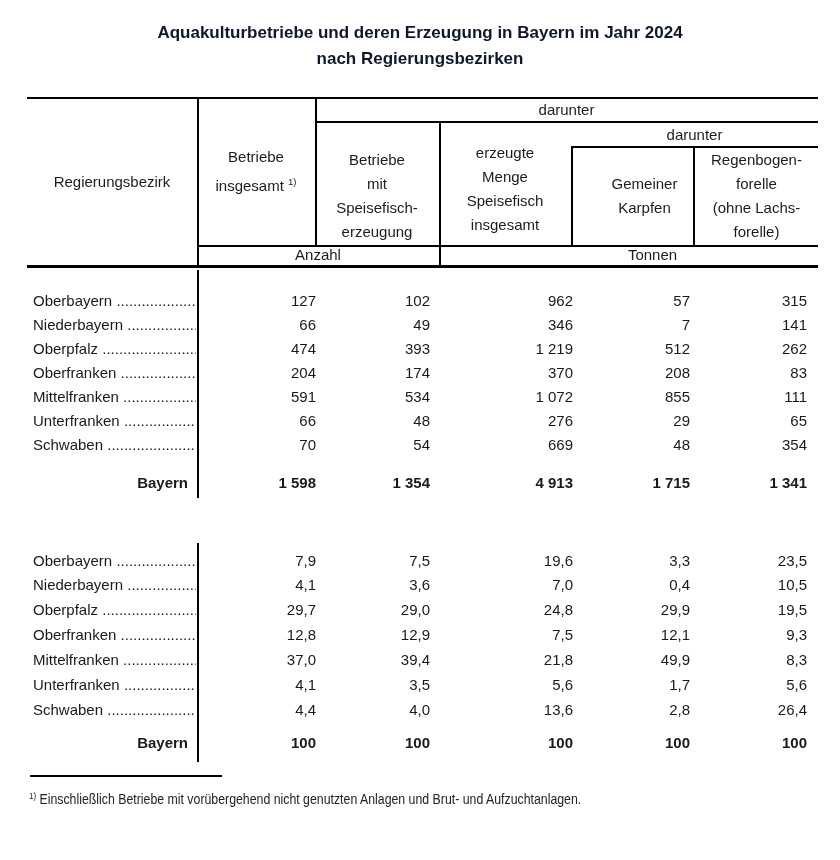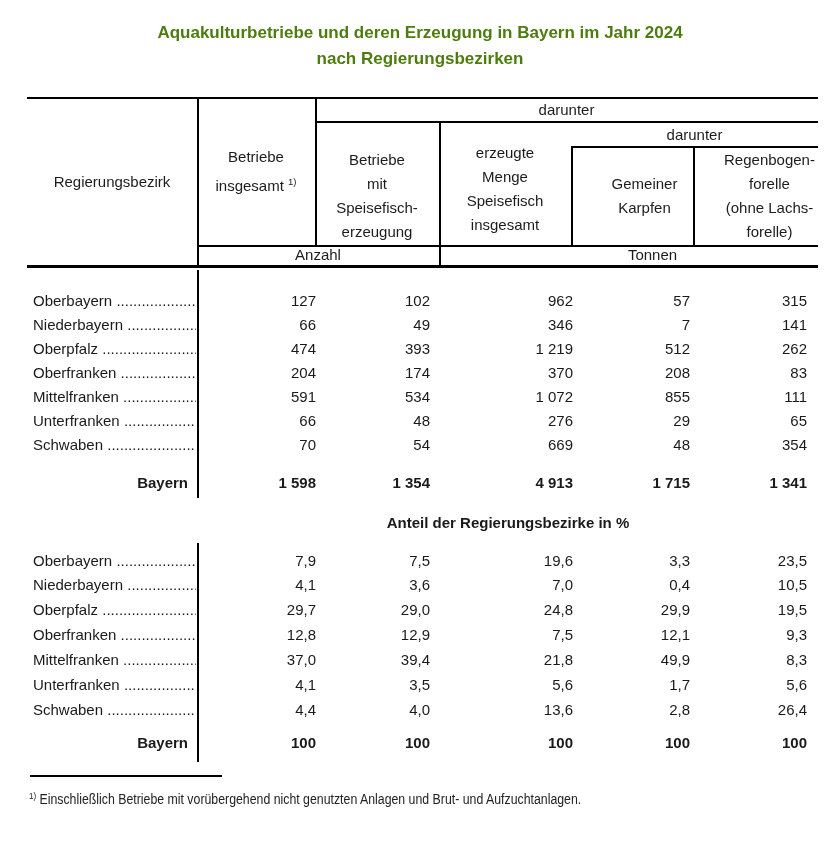--- a/index.html
+++ b/index.html
@@ -1,19 +1,19 @@
 <!DOCTYPE html>
 <html><head>
 <meta charset="utf-8">
 <style>
   html,body{margin:0;padding:0;background:#ffffff;}
   .page{position:relative;width:840px;height:860px;background:#fff;overflow:hidden;
         font-family:"Liberation Sans", sans-serif;color:#1a1a1a;}
   .title{position:absolute;left:0;top:20px;width:840px;text-align:center;
-         font-size:17px;font-weight:bold;line-height:26px;color:#4d7c0f;}
+         font-size:17px;font-weight:bold;line-height:26px;color:#0f172a;}
   
   .hline,.vline{position:absolute;background:#000;}
   
   .hbox{position:absolute;display:flex;flex-direction:column;justify-content:center;
         align-items:center;text-align:center;font-size:15px;line-height:24px;color:#1c1c1c;}
   .hbox.lh25{line-height:25px;}
   sup.fnref{font-size:9.5px;vertical-align:6px;letter-spacing:0;}
   
   .row{position:absolute;left:0;width:840px;height:25px;line-height:25px;font-size:15px;}
   .row .lbl{position:absolute;left:33px;width:163px;height:25px;overflow:hidden;white-space:nowrap;}
@@ -76,21 +76,21 @@
   <div class="hbox" style="left:441px;top:139px;width:128px;height:99px;text-align:center;">
     <div>erzeugte</div>
     <div>Menge</div>
     <div>Speisefisch</div>
     <div>insgesamt</div>
   </div>
   <div class="hbox" style="left:573px;top:146px;width:143px;height:99px;">
     <div>Gemeiner</div>
     <div>Karpfen</div>
   </div>
-  <div class="hbox" style="left:695px;top:146px;width:123px;height:99px;padding-left:13px;">
+  <div class="hbox" style="left:695px;top:146px;width:123px;height:99px;">
     <div>Regenbogen-</div>
     <div>forelle</div>
     <div>(ohne Lachs-</div>
     <div>forelle)</div>
   </div>
   <div class="hbox" style="left:197px;top:245px;width:242px;height:20px;">
     <div>Anzahl</div>
   </div>
   <div class="hbox" style="left:439px;top:245px;width:379px;height:20px;padding-left:24px;">
     <div>Tonnen</div>
@@ -154,21 +154,20 @@
   </div>
   <div class="row total" style="top:470px;">
     <span class="lbl">Bayern</span>
     <span class="v c2">1 598</span>
     <span class="v c3">1 354</span>
     <span class="v c4">4 913</span>
     <span class="v c5">1 715</span>
     <span class="v c6">1 341</span>
   </div>
 
-  <div class="section-title">Anteil der Regierungsbezirke in %</div>
 
   <div class="row" style="top:548px;">
     <span class="lbl"><span>Oberbayern</span><span class="dots"> ..................................................</span></span>
     <span class="v c2">7,9</span>
     <span class="v c3">7,5</span>
     <span class="v c4">19,6</span>
     <span class="v c5">3,3</span>
     <span class="v c6">23,5</span>
   </div>
   <div class="row" style="top:572px;">

